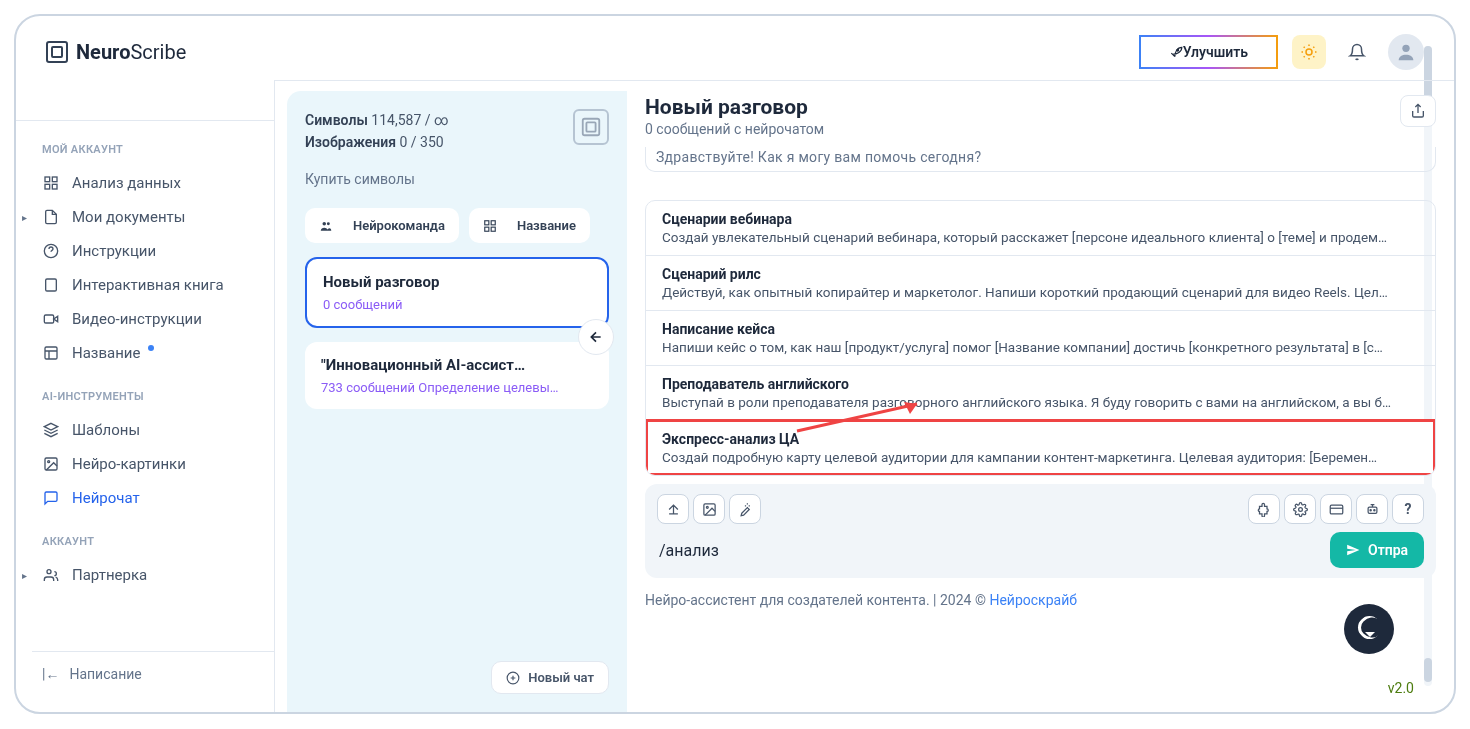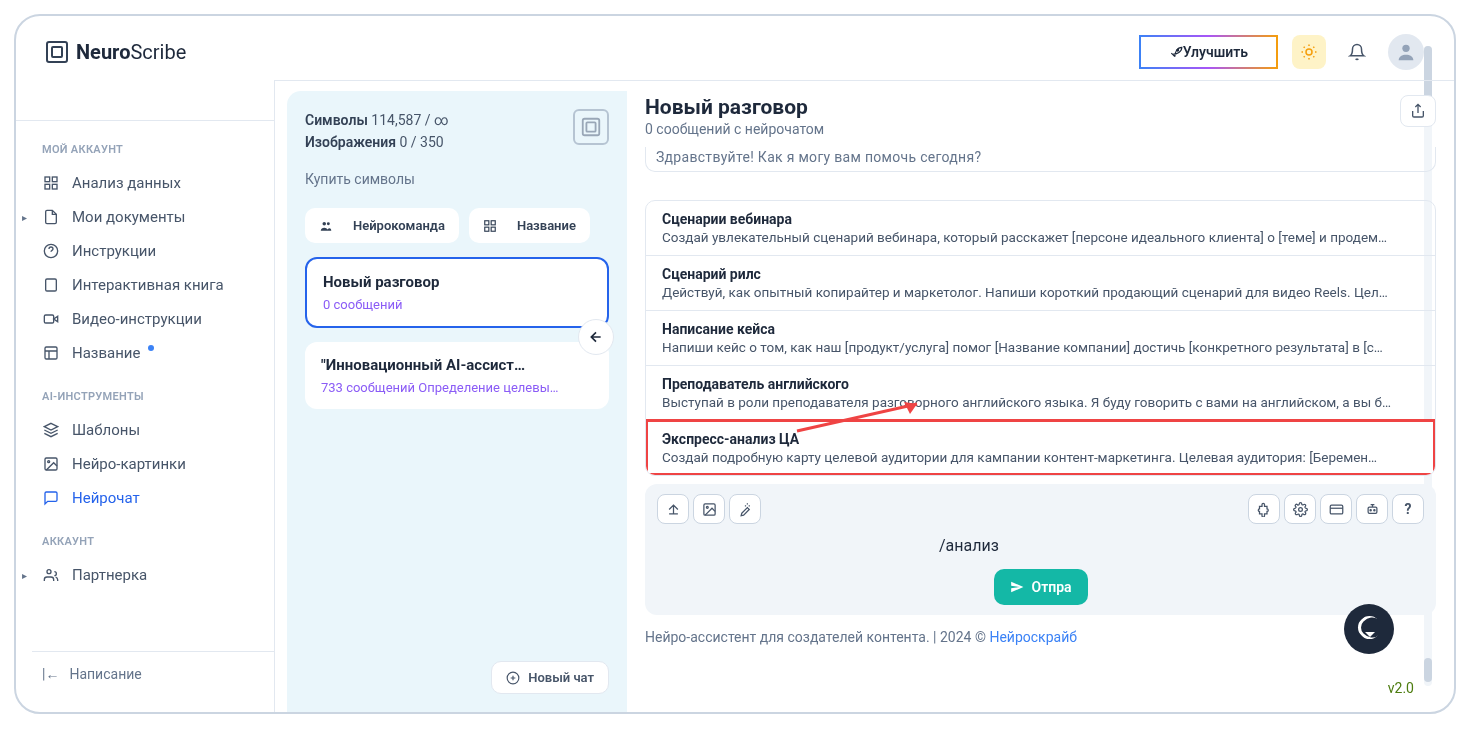--- a/index.html
+++ b/index.html
@@ -51,21 +51,21 @@
 .sugg-item { padding: 10px 16px 10px 16px; cursor: pointer; }
 .sugg-item + .sugg-item { border-top: 1px solid #e2e8f0; }
 .sugg-title { font-size: 14px; font-weight: 700; color: #1e293b; }
 .sugg-desc { font-size: 13.5px; color: #475569; margin-top: 2px; white-space: nowrap; overflow: hidden; text-overflow: ellipsis; }
 .sugg-item.highlight { outline: 3px solid #ef4444; outline-offset: -2px; background: #fff; }
 .arrow-annot { position: absolute; left: 165px; top: 315px; width: 140px; height: 40px; pointer-events: none; z-index: 10; }
 .input-area { margin: 8px 4px 0 4px; background: #f1f5f9; border-radius: 12px; padding: 10px 12px; display: flex; flex-direction: column; gap: 8px; flex-shrink: 0; }
 .input-toolbar { display: flex; justify-content: space-between; align-items: center; }
 .tool-group { display: flex; gap: 4px; }
 .tool-btn { width: 32px; height: 30px; border: 1px solid #cbd5e1; border-radius: 8px; background: #fff; display: flex; align-items: center; justify-content: center; cursor: pointer; font-size: 14px; color: #475569; }
-.input-row { display: flex; align-items: center; gap: 10px; flex-direction: column; }
+.input-row { display: flex; align-items: center; gap: 10px; }
 .chat-input { flex: 1; border: none; background: transparent; font-size: 16px; color: #1e293b; outline: none; padding: 4px 2px; }
 .send-btn { background: #14b8a6; color: #fff; border: none; border-radius: 10px; padding: 10px 16px; font-size: 14px; font-weight: 600; display: flex; align-items: center; gap: 8px; cursor: pointer; white-space: nowrap; }
 .footer { padding: 14px 0 0 4px; font-size: 14px; color: #64748b; }
 .footer a { color: #3b82f6; text-decoration: none; }
 .version { position: absolute; right: 40px; bottom: 16px; color: #4d7c0f; font-size: 14px; }
 .fab { position: absolute; right: 60px; bottom: 58px; width: 50px; height: 50px; border-radius: 50%; background: #1e293b; display: flex; align-items: center; justify-content: center; cursor: pointer; z-index: 20; }
 .fab::after { content: ''; width: 20px; height: 20px; border: 3px solid #fff; border-radius: 50%; border-bottom: none; border-right: none; transform: rotate(-45deg); position: relative; top: -2px; }
 .fab::before { content: ''; position: absolute; bottom: 12px; left: 50%; transform: translateX(-4px); width: 0; height: 0; border: 5px solid transparent; border-top-color: #fff; }
 .scrollbar { position: absolute; right: 22px; top: 30px; width: 8px; height: 640px; background: #f1f5f9; border-radius: 4px; }
 .scrollbar::after { content: ''; position: absolute; left: 0; top: 0; width: 8px; height: 80px; background: #cbd5e1; border-radius: 4px; }

